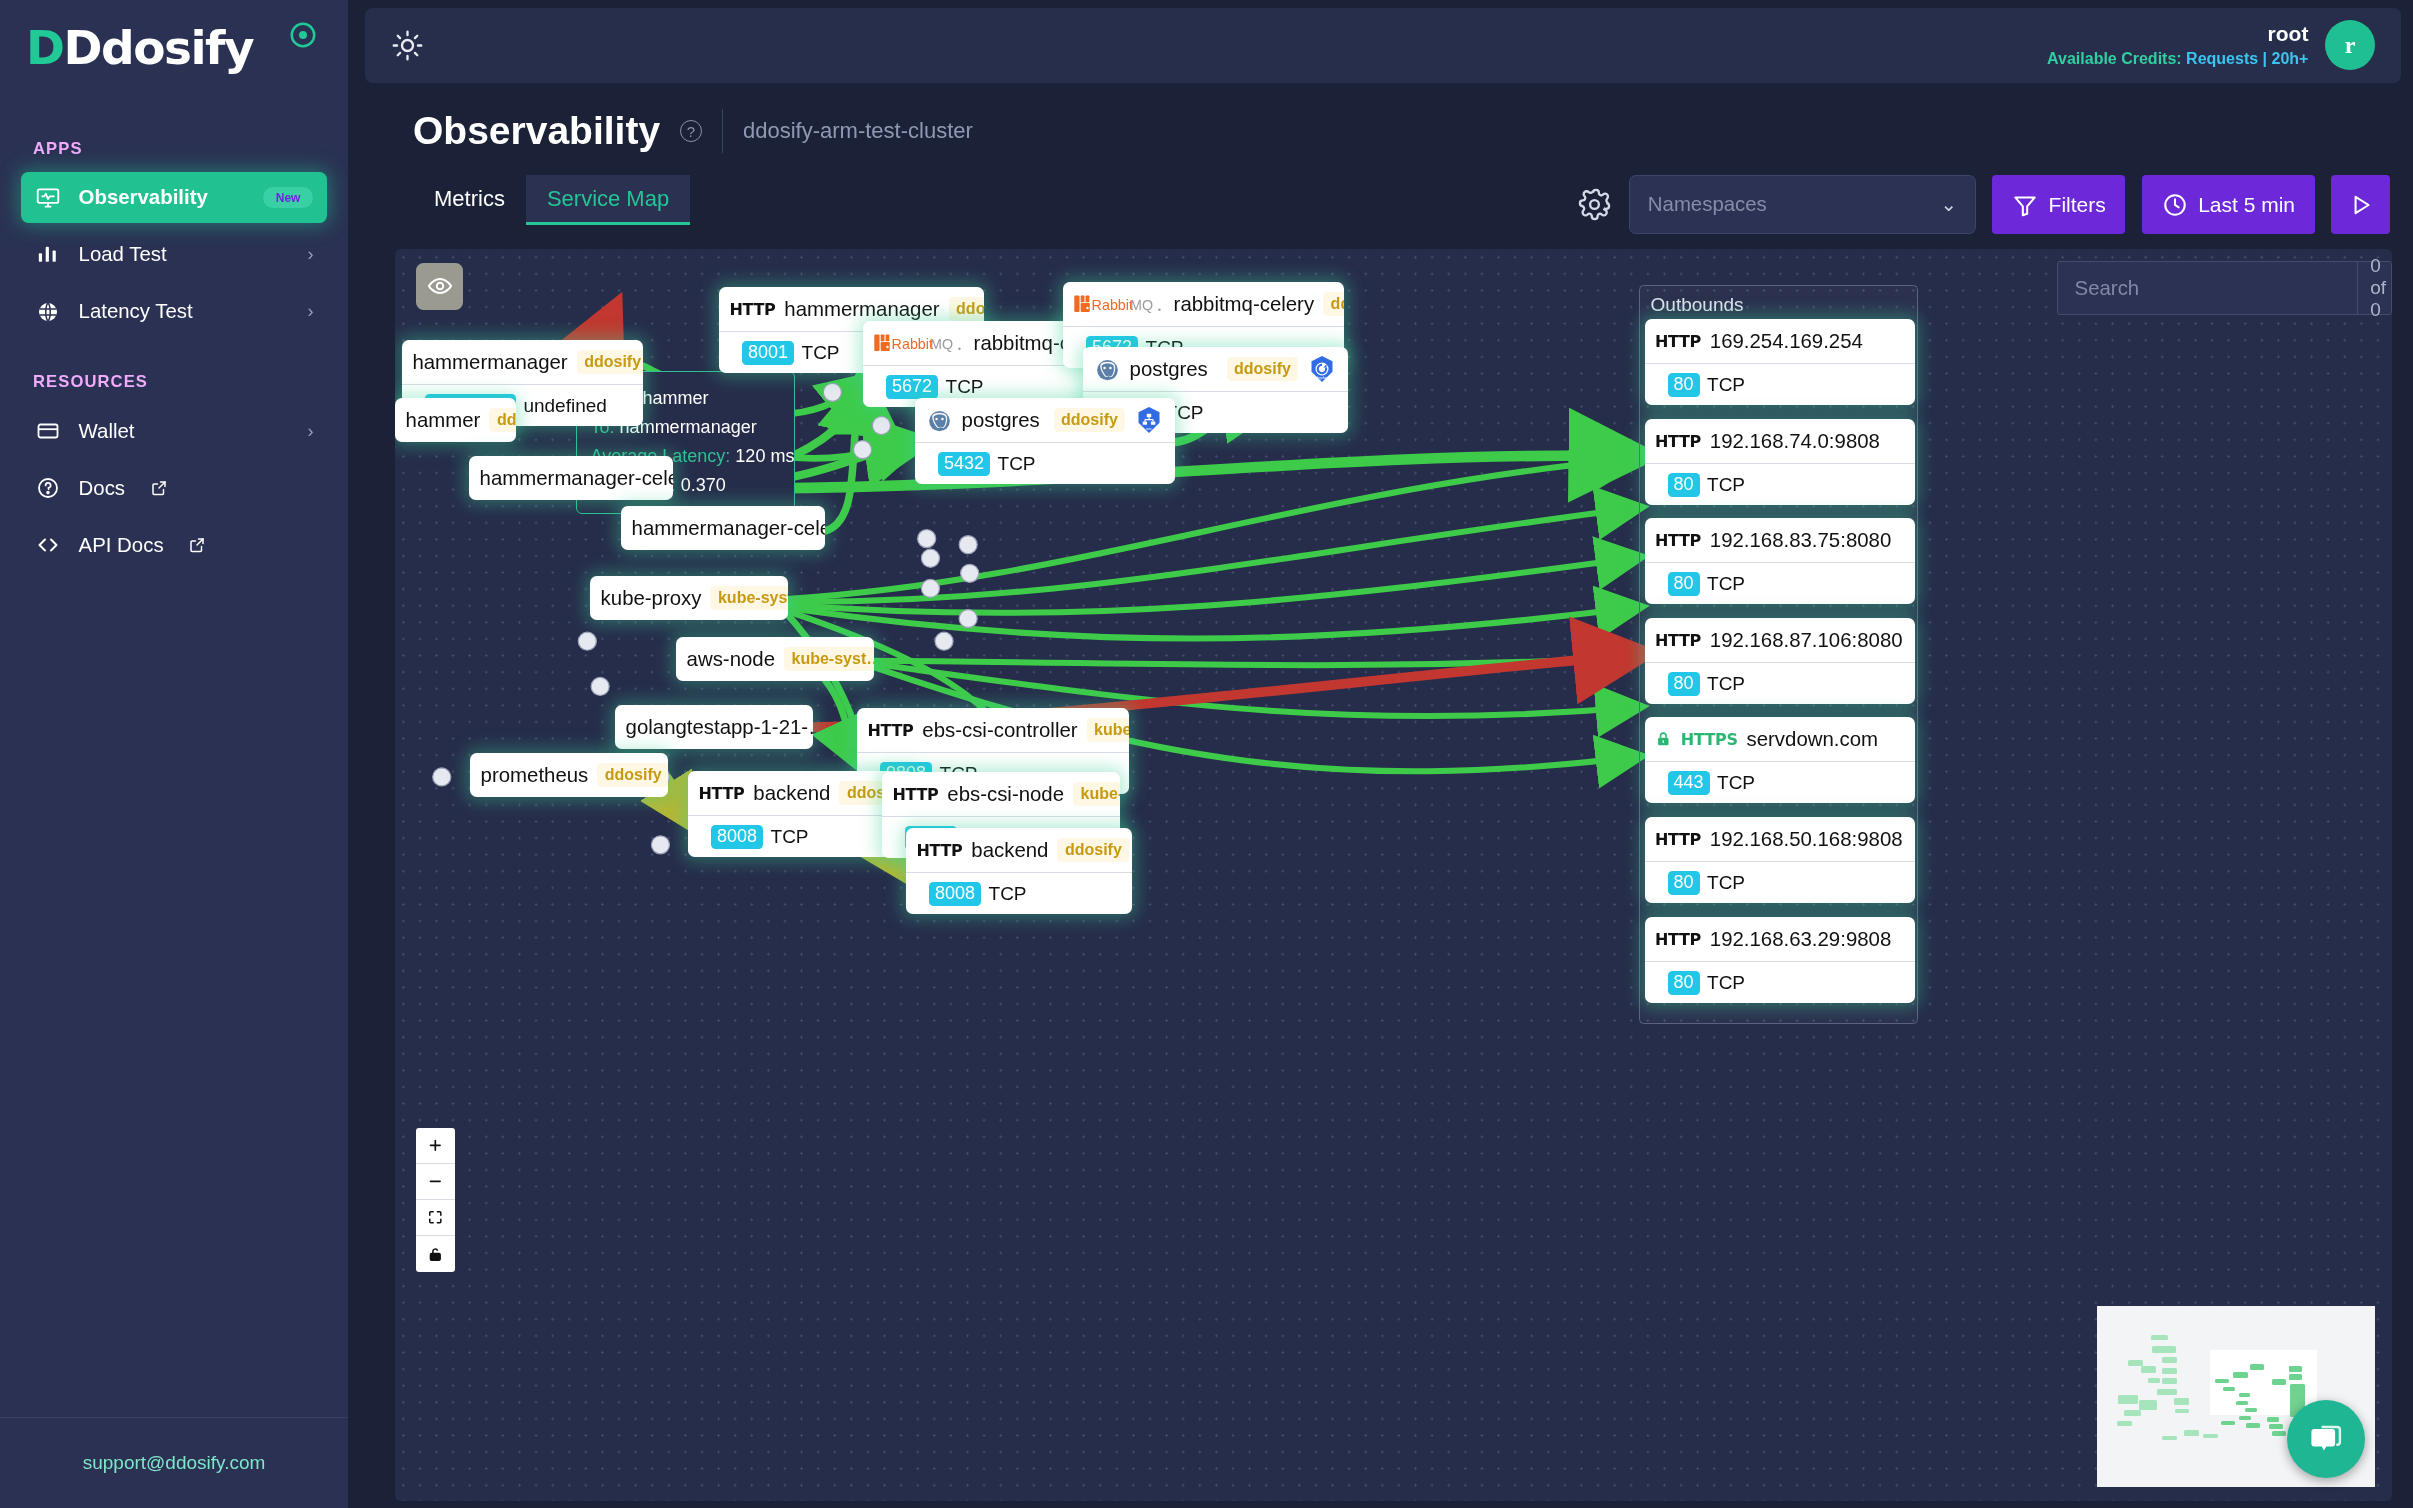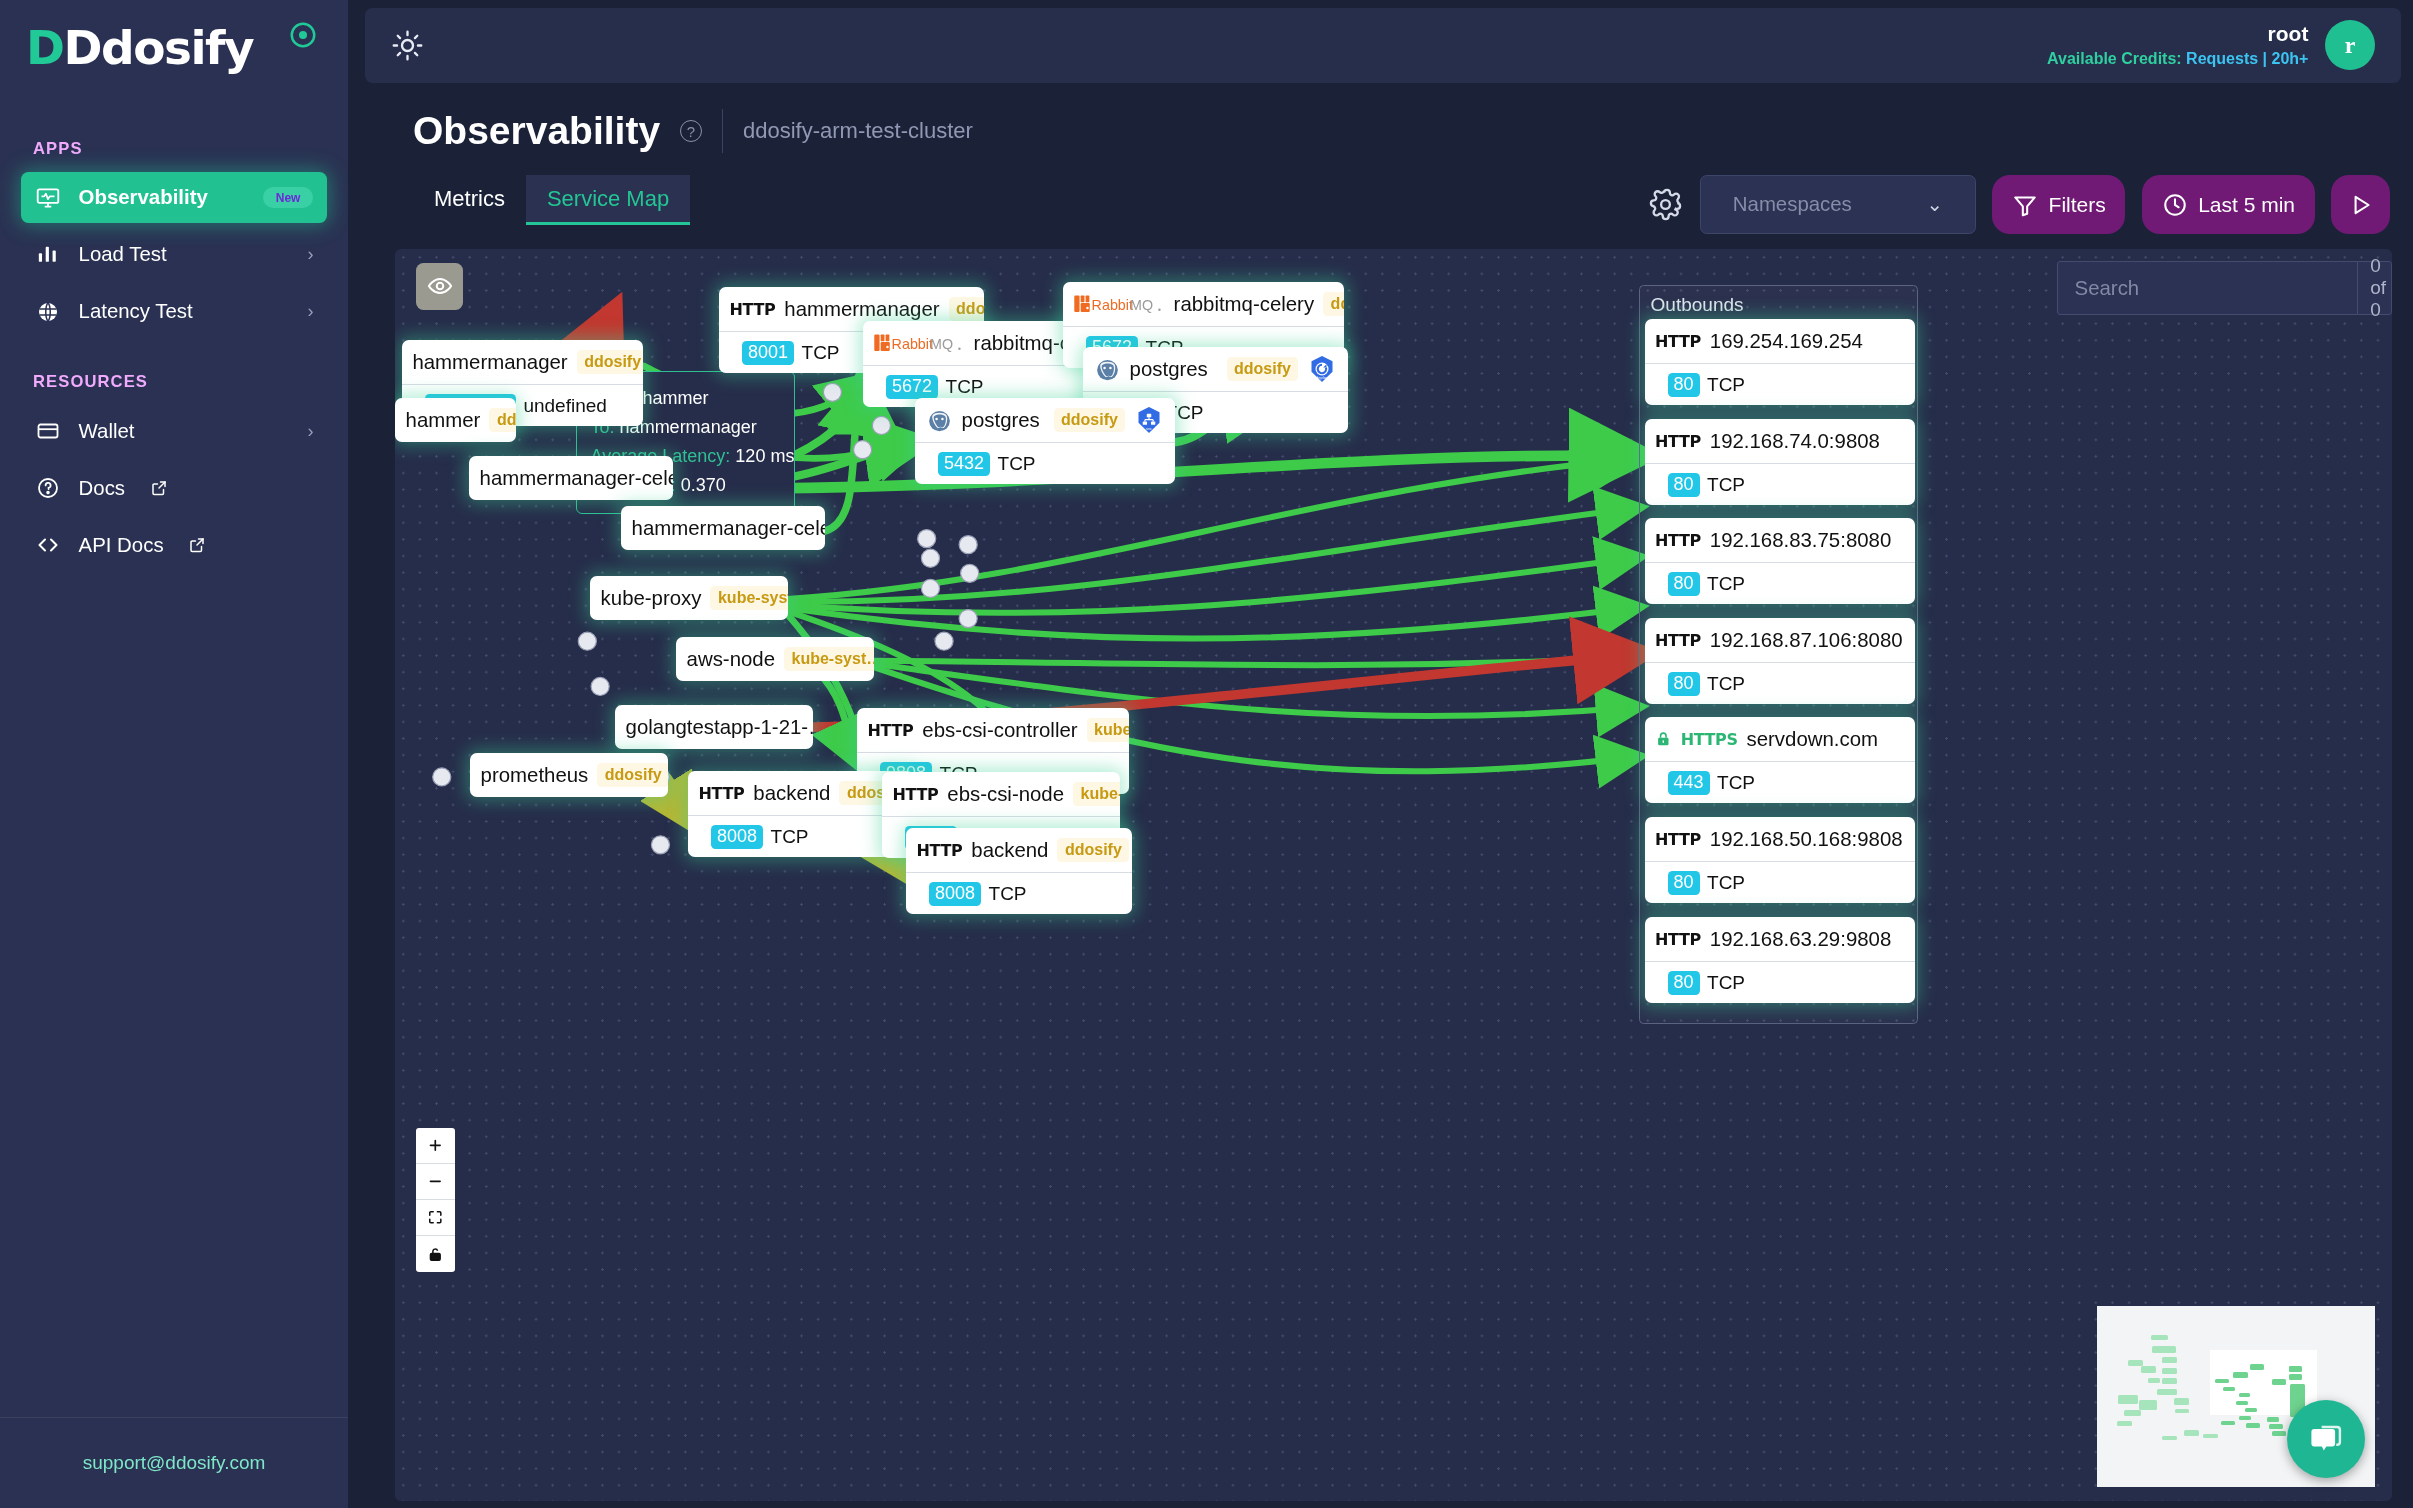--- a/index.html
+++ b/index.html
@@ -81,27 +81,27 @@
   #tabs { position: absolute; left: 413px; top: 175px; display: flex; align-items: flex-end; }
   .tab {
     padding: 10.6px 21px; font-size: 22px; color: #ffffff; cursor: pointer;
     border-bottom: 3.8px solid transparent;
   }
   .tab.active { color: #23c694; background: #2a3151; border-bottom-color: #23c694; font-weight: 500; }
   
   #toolbar { position: absolute; right: 22.6px; top: 175px; display: flex; align-items: center; gap: 16.6px; }
   .gear-btn { width: 35px; height: 35px; cursor: pointer; }
   .ns-select {
-    width: 276px; height: 59px; background: #2b3253; border: 0.8px solid #3d4569;
-    border-radius: 6.8px; display: flex; align-items: center; padding: 0 32px;
+    width: 347px; height: 59px; background: #2b3253; border: 0.8px solid #3d4569;
+    border-radius: 6.8px; display: flex; align-items: center; padding: 0 18px;
     color: #868da8; font-size: 20.4px; cursor: pointer;
   }
   .ns-select .caret { margin-left: auto; font-size: 19.6px; color: #cfd4e4; }
   .btn-green {
-    height: 59px; background: #701a75; border-radius: 18px; color: #fff;
+    height: 59px; background: #6d28d9; border-radius: 4px; color: #fff;
     display: flex; align-items: center; gap: 10.6px; padding: 0 19.6px;
     font-size: 21px; font-weight: 500; cursor: pointer;
   }
   .btn-green.square { padding: 0 16.6px; }
   
   #canvas {
     position: absolute; left: 395px; top: 249px; width: 1997px; height: 1252px;
     background:
       radial-gradient(circle, #444a6b 1px, transparent 1.1px) 0 0/16.6px 16.6px,
       #262d4a;

